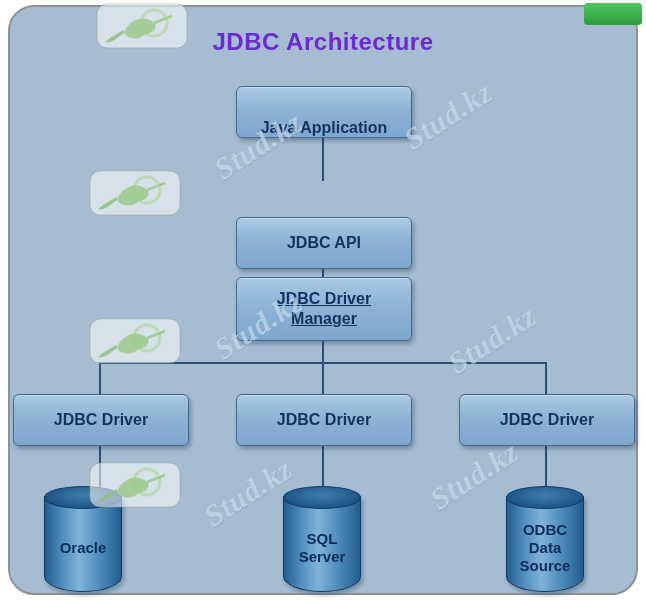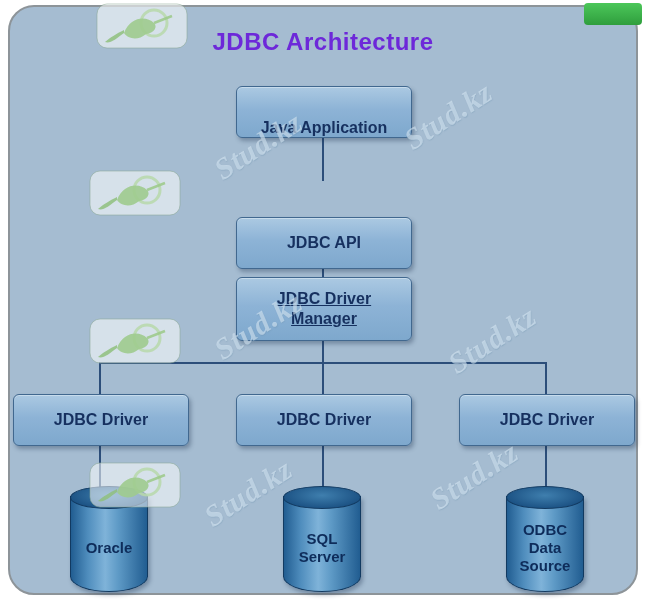--- a/index.html
+++ b/index.html
@@ -60,21 +60,21 @@
   .l-v3 { left: 322px; top: 339px; width: 2px; height: 24px; }
   .l-h1 { left: 99px;  top: 362px; width: 448px; height: 2px; }
   .l-v4 { left: 99px;  top: 362px; width: 2px; height: 32px; }
   .l-v5 { left: 322px; top: 362px; width: 2px; height: 32px; }
   .l-v6 { left: 545px; top: 362px; width: 2px; height: 32px; }
   .l-v7 { left: 99px;  top: 444px; width: 2px; height: 48px; }
   .l-v8 { left: 322px; top: 444px; width: 2px; height: 48px; }
   .l-v9 { left: 545px; top: 444px; width: 2px; height: 48px; }
 
   .cylinder { position: absolute; width: 78px; height: 106px; z-index: 3; }
-  .cyl-oracle { left: 70px;  top: 486px; }
+  .cyl-oracle { left: 44px;  top: 486px; }
   .cyl-sql    { left: 283px; top: 486px; }
   .cyl-odbc   { left: 506px; top: 486px; }
   .cyl-body {
     position: absolute; left: 0; right: 0; top: 10px; bottom: 0;
     background: linear-gradient(90deg, #215d91 0%, #4f8dbd 22%, #7fb3d9 45%, #5e9ac6 62%, #215d91 100%);
     border: 1px solid #123a61;
     border-top: none;
     border-radius: 0 0 40px 40px / 0 0 16px 16px;
     box-shadow: 2px 3px 4px rgba(25,45,75,.35);
   }

